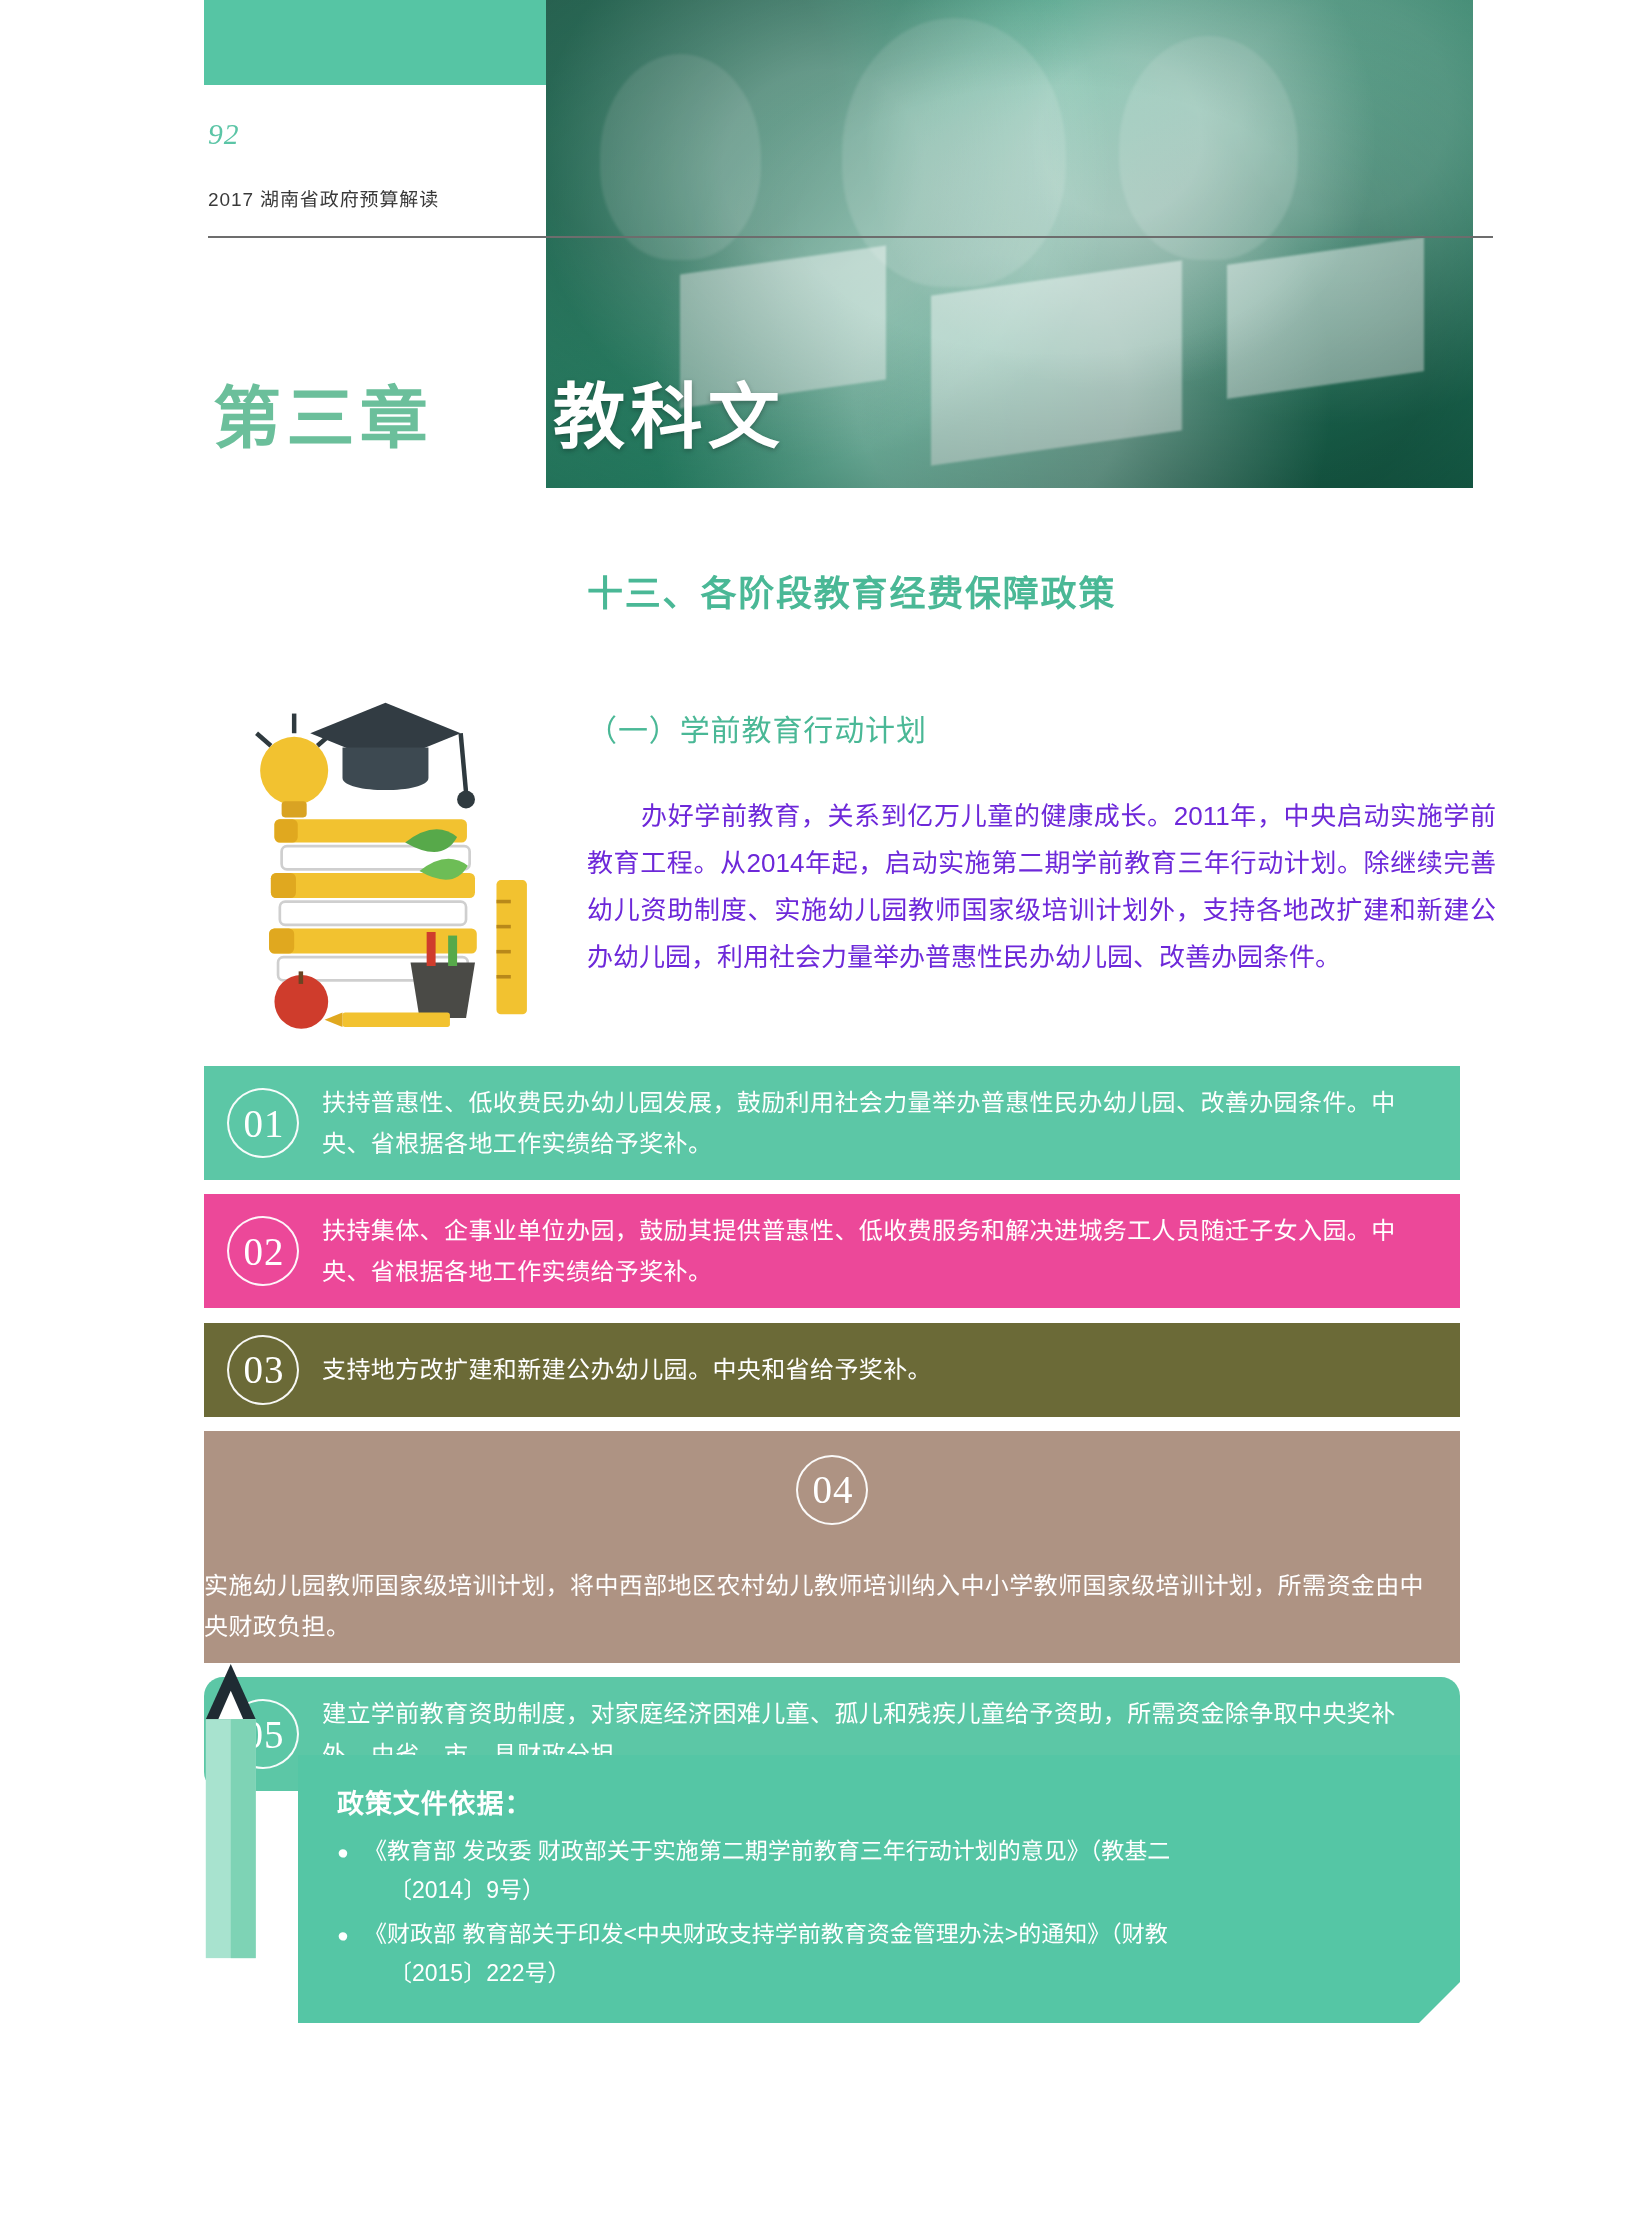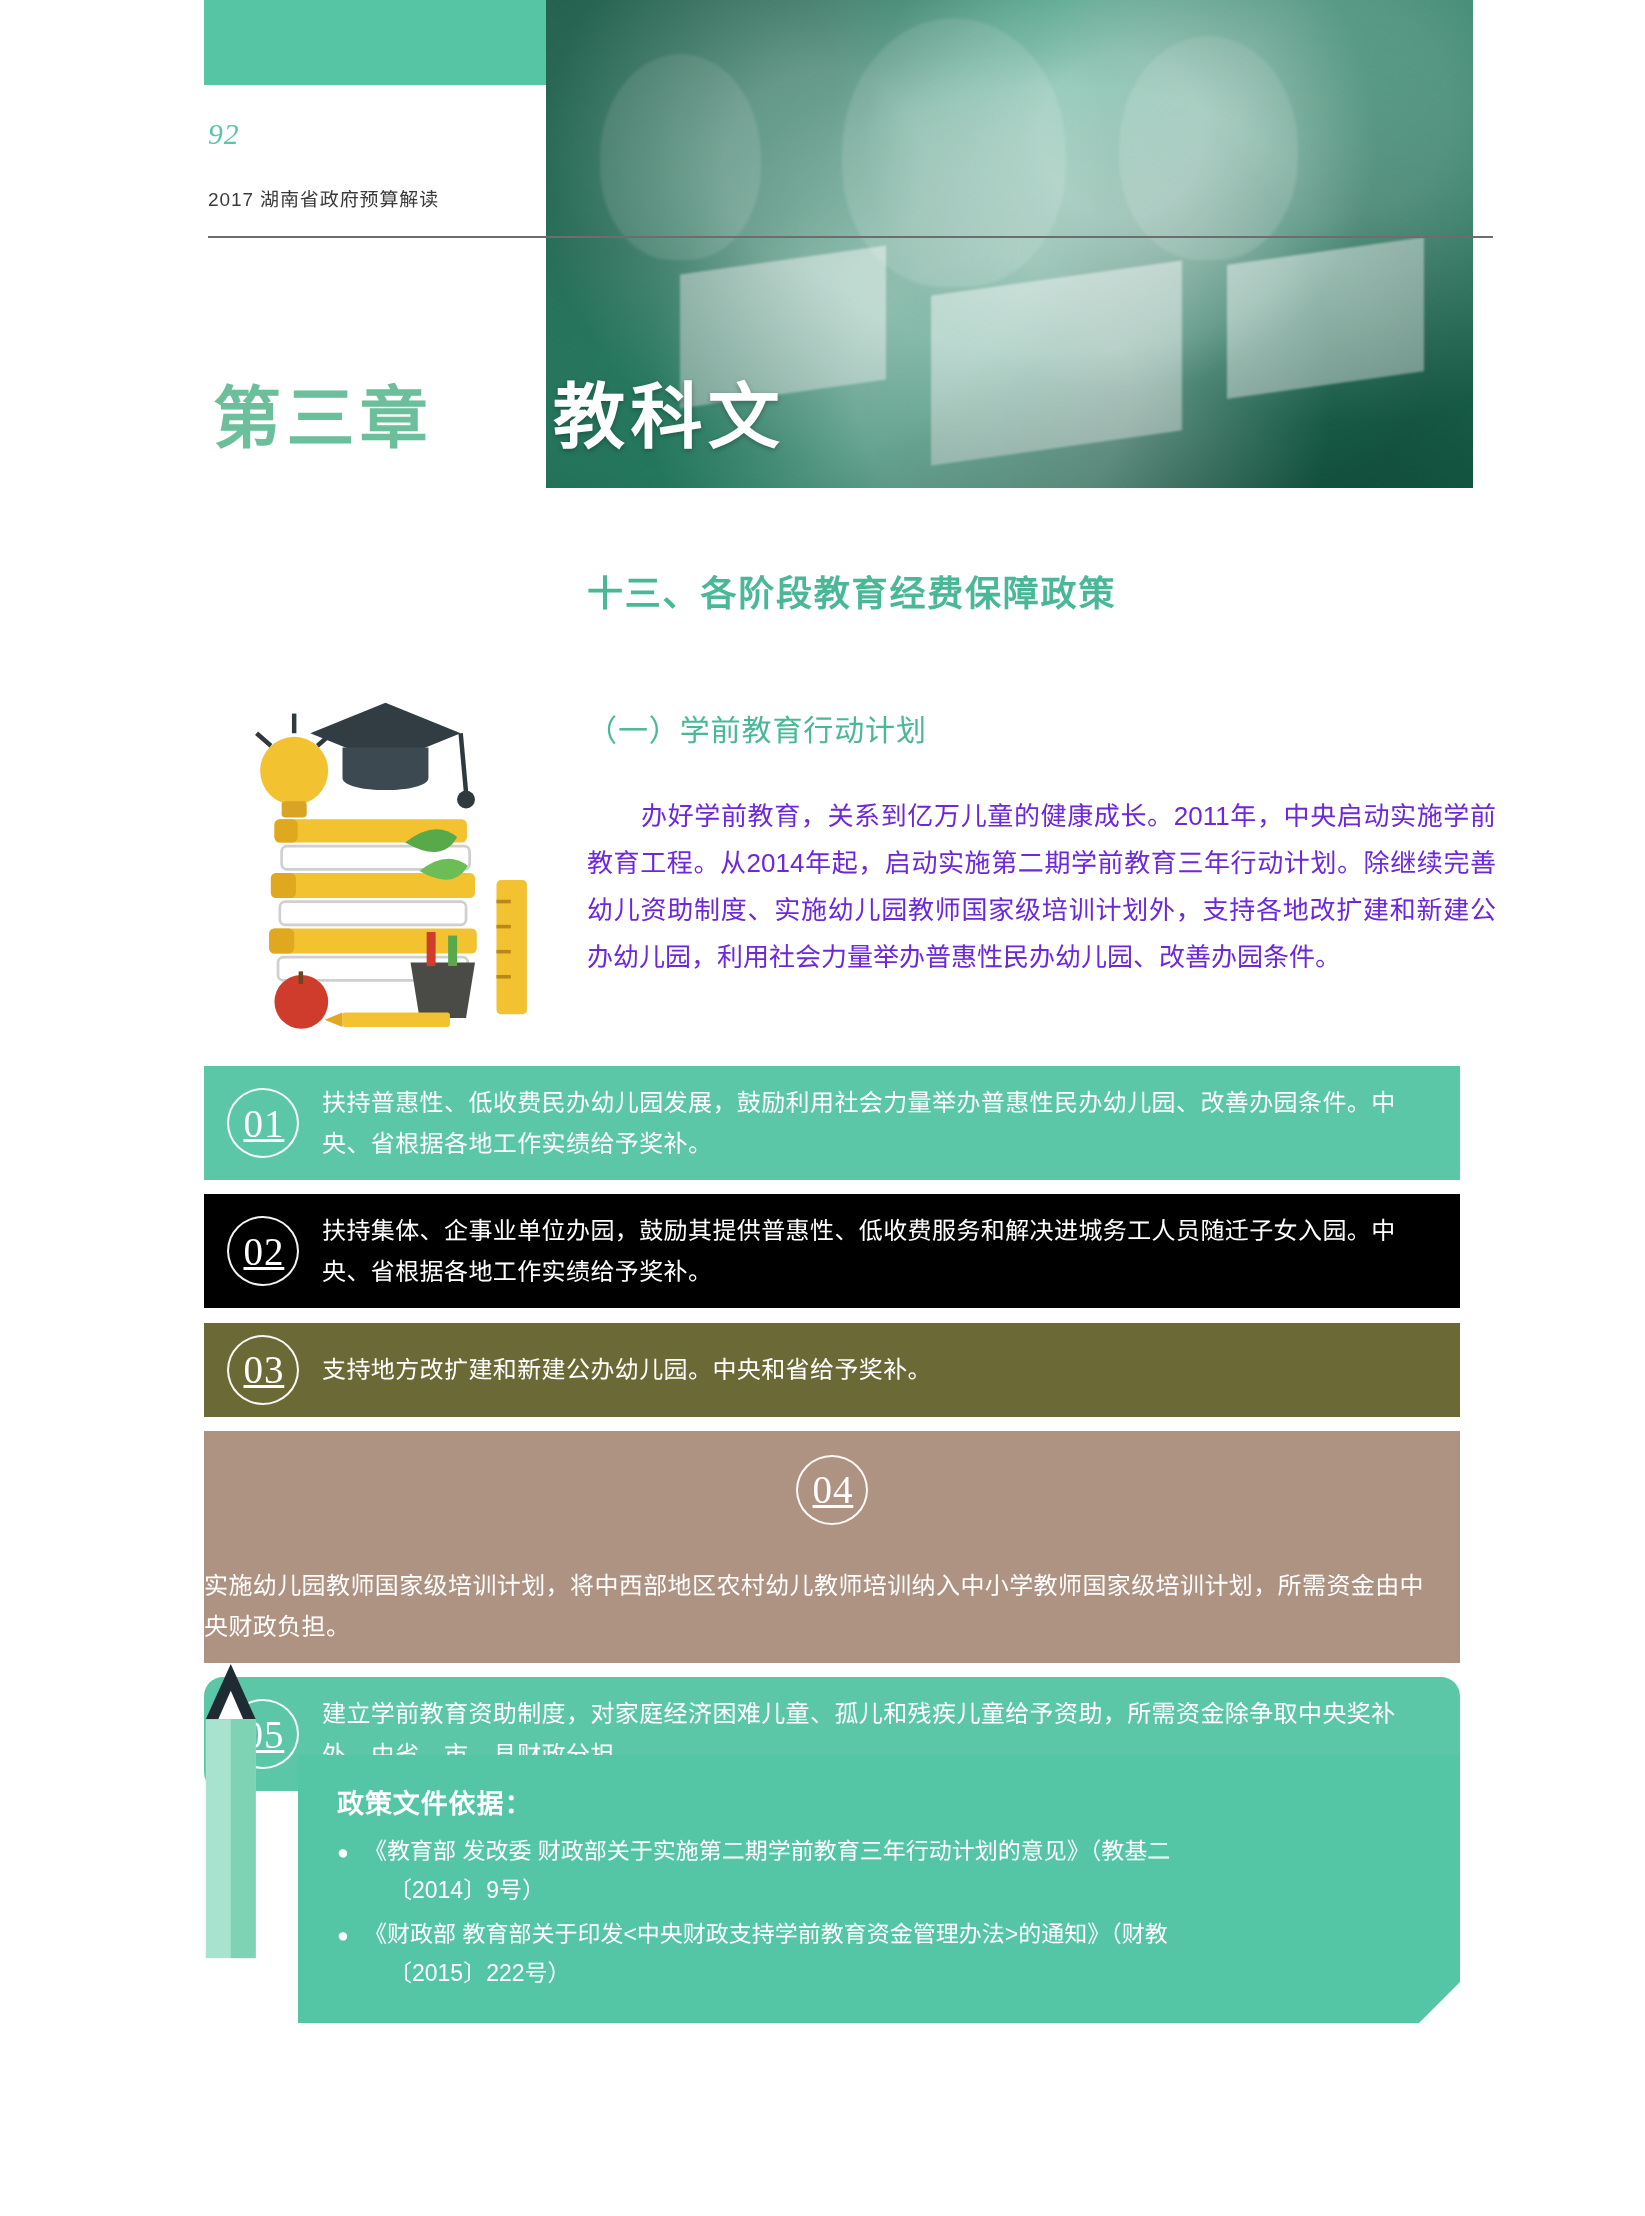--- a/index.html
+++ b/index.html
@@ -174,21 +174,20 @@
   }
   .bar .num {
     flex: 0 0 118px;
     align-self: stretch;
     display: flex;
     align-items: center;
     justify-content: center;
     font-family: "Liberation Serif", "DejaVu Serif", serif;
     font-size: 39px;
     letter-spacing: 0.9px;
-    text-decoration: underline;
   }
   .bar .num span {
     display: inline-flex;
     align-items: center;
     justify-content: center;
     width: 66px;
     height: 66px;
     border: 2.7px solid rgba(255,255,255,0.95);
     border-radius: 50%;
     line-height: 1;
@@ -345,21 +344,21 @@
 
 <div class="bars">
 
   <div class="bar" style="background:#5cc7a6;">
     <div class="num">
         <span>01</span>
       </div>
     <div class="txt">扶持普惠性、低收费民办幼儿园发展，鼓励利用社会力量举办普惠性民办幼儿园、改善办园条件。中央、省根据各地工作实绩给予奖补。</div>
   </div>
 
-  <div class="bar" style="background:#000000;">
+  <div class="bar" style="background:#ec4899;">
     <div class="num">
         <span>02</span>
       </div>
     <div class="txt">扶持集体、企事业单位办园，鼓励其提供普惠性、低收费服务和解决进城务工人员随迁子女入园。中央、省根据各地工作实绩给予奖补。</div>
   </div>
 
   <div class="bar" style="background:#6b6a37;">
     <div class="num">
         <span>03</span>
       </div>

